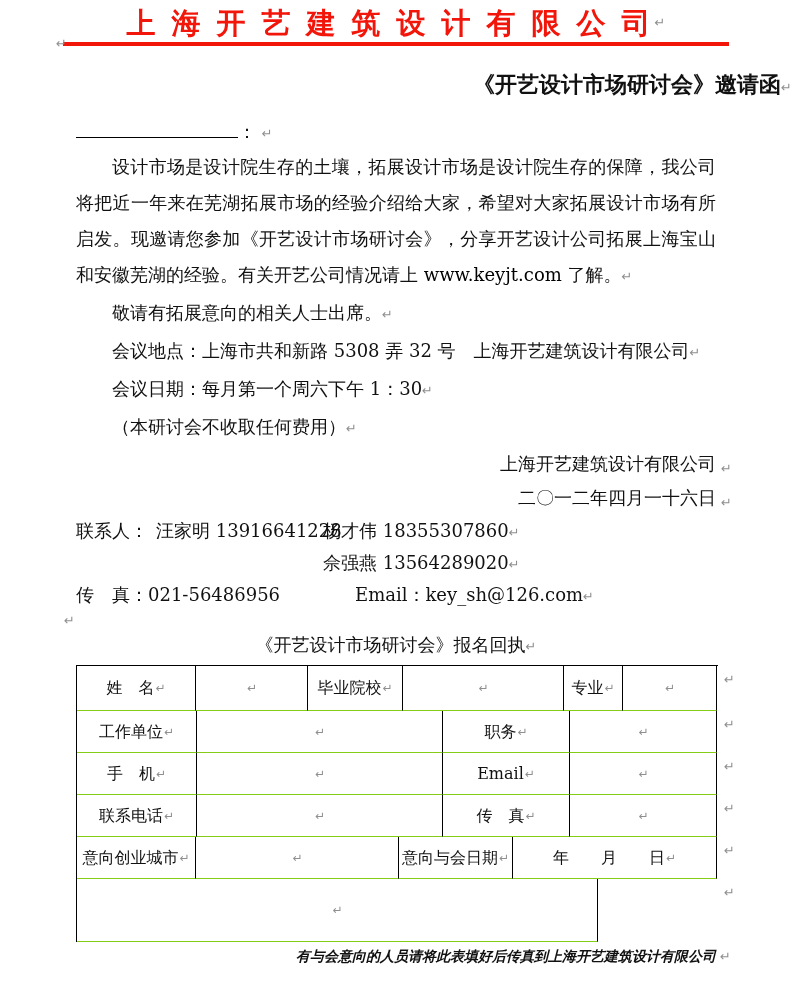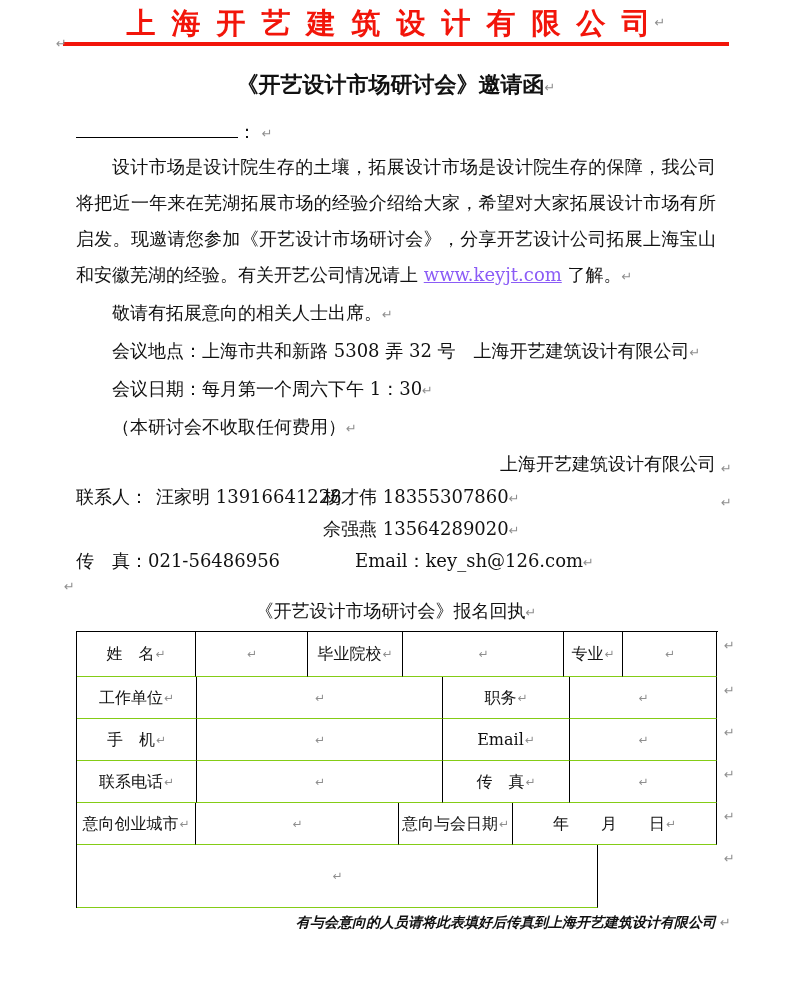--- a/index.html
+++ b/index.html
@@ -26,21 +26,21 @@
   .rule{
     margin:2px 63px 0 63px;
     height:4px;
     background:#f2150a;
     position:relative;
   }
   .rule .pm{position:absolute;left:-7px;top:-6px;font-size:13px;color:#8f8f8f;}
   
   .doc-title{
     margin-top:26px;
-    text-align:center;
+    text-align:right;
     font-family:"Liberation Sans","DejaVu Sans",sans-serif;
     font-size:22px;
     font-weight:bold;
     line-height:26px;
   }
   
   .pm{color:#8f8f8f;font-size:13px;font-weight:normal;font-family:"DejaVu Sans","Liberation Sans",sans-serif;}
   .salutation{
     margin:16px 76px 0 76px;
     font-size:18px;
@@ -54,21 +54,21 @@
     border-bottom:1px solid #000;
     vertical-align:baseline;
   }
   .para{
     margin:0 76px;
     font-size:18px;
     line-height:36px;
   }
   .para-indent{text-indent:2em;}
   .para-justify{text-align:justify;margin-top:6px;}
-  .weblink{color:#8b5cf6;text-decoration:underline;cursor:pointer;}
+  .weblink{color:#000000;cursor:pointer;}
   .sign{
     margin:0 76px;
     font-size:18px;
     line-height:34px;
     text-align:right;
     position:relative;
   }
   .sign .pm{position:absolute;right:-16px;top:5px;}
   
   .contact-line{
@@ -138,21 +138,21 @@
 
   <div class="para para-indent"><span>敬请有拓展意向的相关人士出席。</span><span class="pm">↵</span></div>
 
   <div class="para para-indent"><span>会议地点：上海市共和新路 5308 弄 32 号　上海开艺建筑设计有限公司</span><span class="pm">↵</span></div>
 
   <div class="para para-indent"><span>会议日期：每月第一个周六下午 1：30</span><span class="pm">↵</span></div>
 
   <div class="para para-indent"><span>（本研讨会不收取任何费用）</span><span class="pm">↵</span></div>
 
   <div class="sign"><span>上海开艺建筑设计有限公司</span><span class="pm">↵</span></div>
-  <div class="sign"><span class="pm">↵</span></div>
+  <div class="sign"><span>二〇一二年四月一十六日</span><span class="pm">↵</span></div>
 
   <div class="contact-line">
     <span class="abs" style="left:0">联系人：</span>
     <span class="abs" style="left:80px">汪家明 13916641228</span>
     <span class="abs" style="left:247px"><span>杨才伟 18355307860</span><span class="pm">↵</span></span>
   </div>
   <div class="contact-line">
     <span class="abs" style="left:247px"><span>佘强燕 13564289020</span><span class="pm">↵</span></span>
   </div>
   <div class="contact-line">

